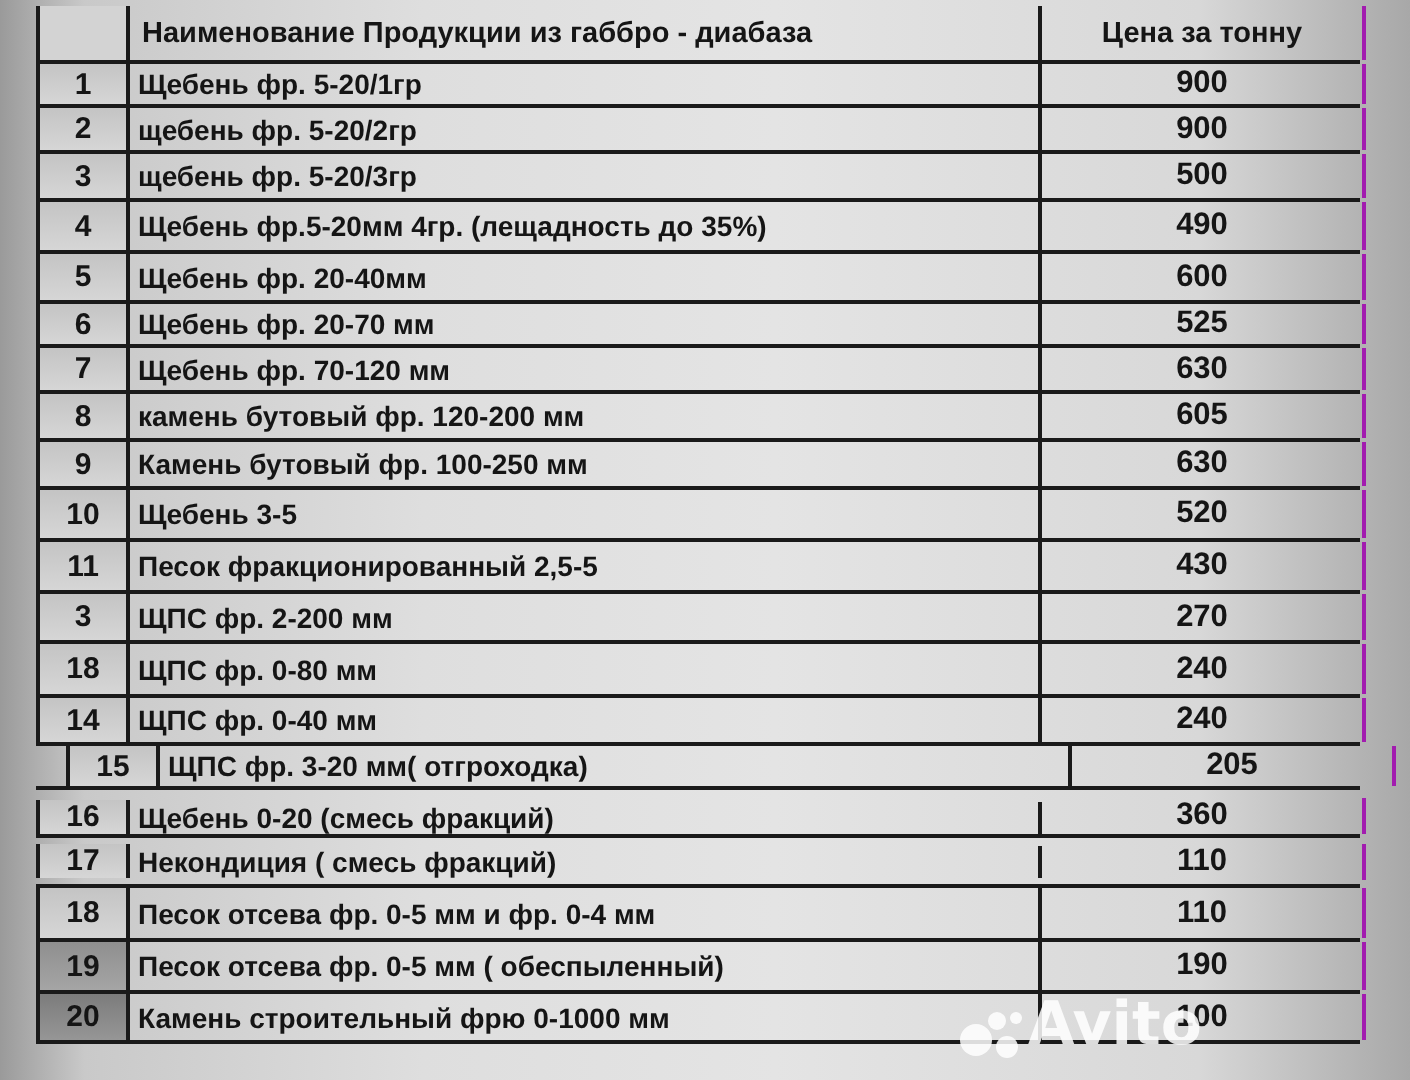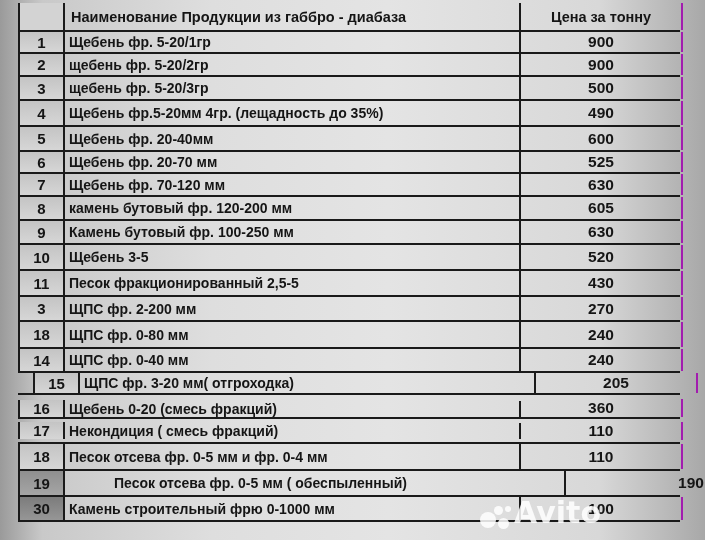--- a/index.html
+++ b/index.html
@@ -139,27 +139,27 @@
     <div class="row" style="height:23px;align-items:center;">
       <div class="cell-num">17</div>
       <div class="cell-name">Некондиция ( смесь фракций)</div>
       <div class="cell-price">110</div>
     </div>
     <div class="row" style="height:25px;">
       <div class="cell-num">18</div>
       <div class="cell-name">Песок отсева фр. 0-5 мм    и фр. 0-4 мм</div>
       <div class="cell-price">110</div>
     </div>
-    <div class="row dark" style="height:24px;gap:45px;">
+    <div class="row dark" style="height:24px;">
       <div class="cell-num">19</div>
       <div class="cell-name">Песок отсева фр. 0-5 мм ( обеспыленный)</div>
       <div class="cell-price">190</div>
     </div>
     <div class="row darker" style="height:23px;">
-      <div class="cell-num">30</div>
+      <div class="cell-num">20</div>
       <div class="cell-name"> Камень строительный фрю 0-1000 мм</div>
       <div class="cell-price">100</div>
     </div>
   </div>
 
   <div class="watermark">
     <div class="wm-dots">
       <span style="left:0;top:8px;width:16px;height:16px;"></span>
       <span style="left:14px;top:2px;width:9px;height:9px;"></span>
       <span style="left:18px;top:14px;width:11px;height:11px;"></span>

